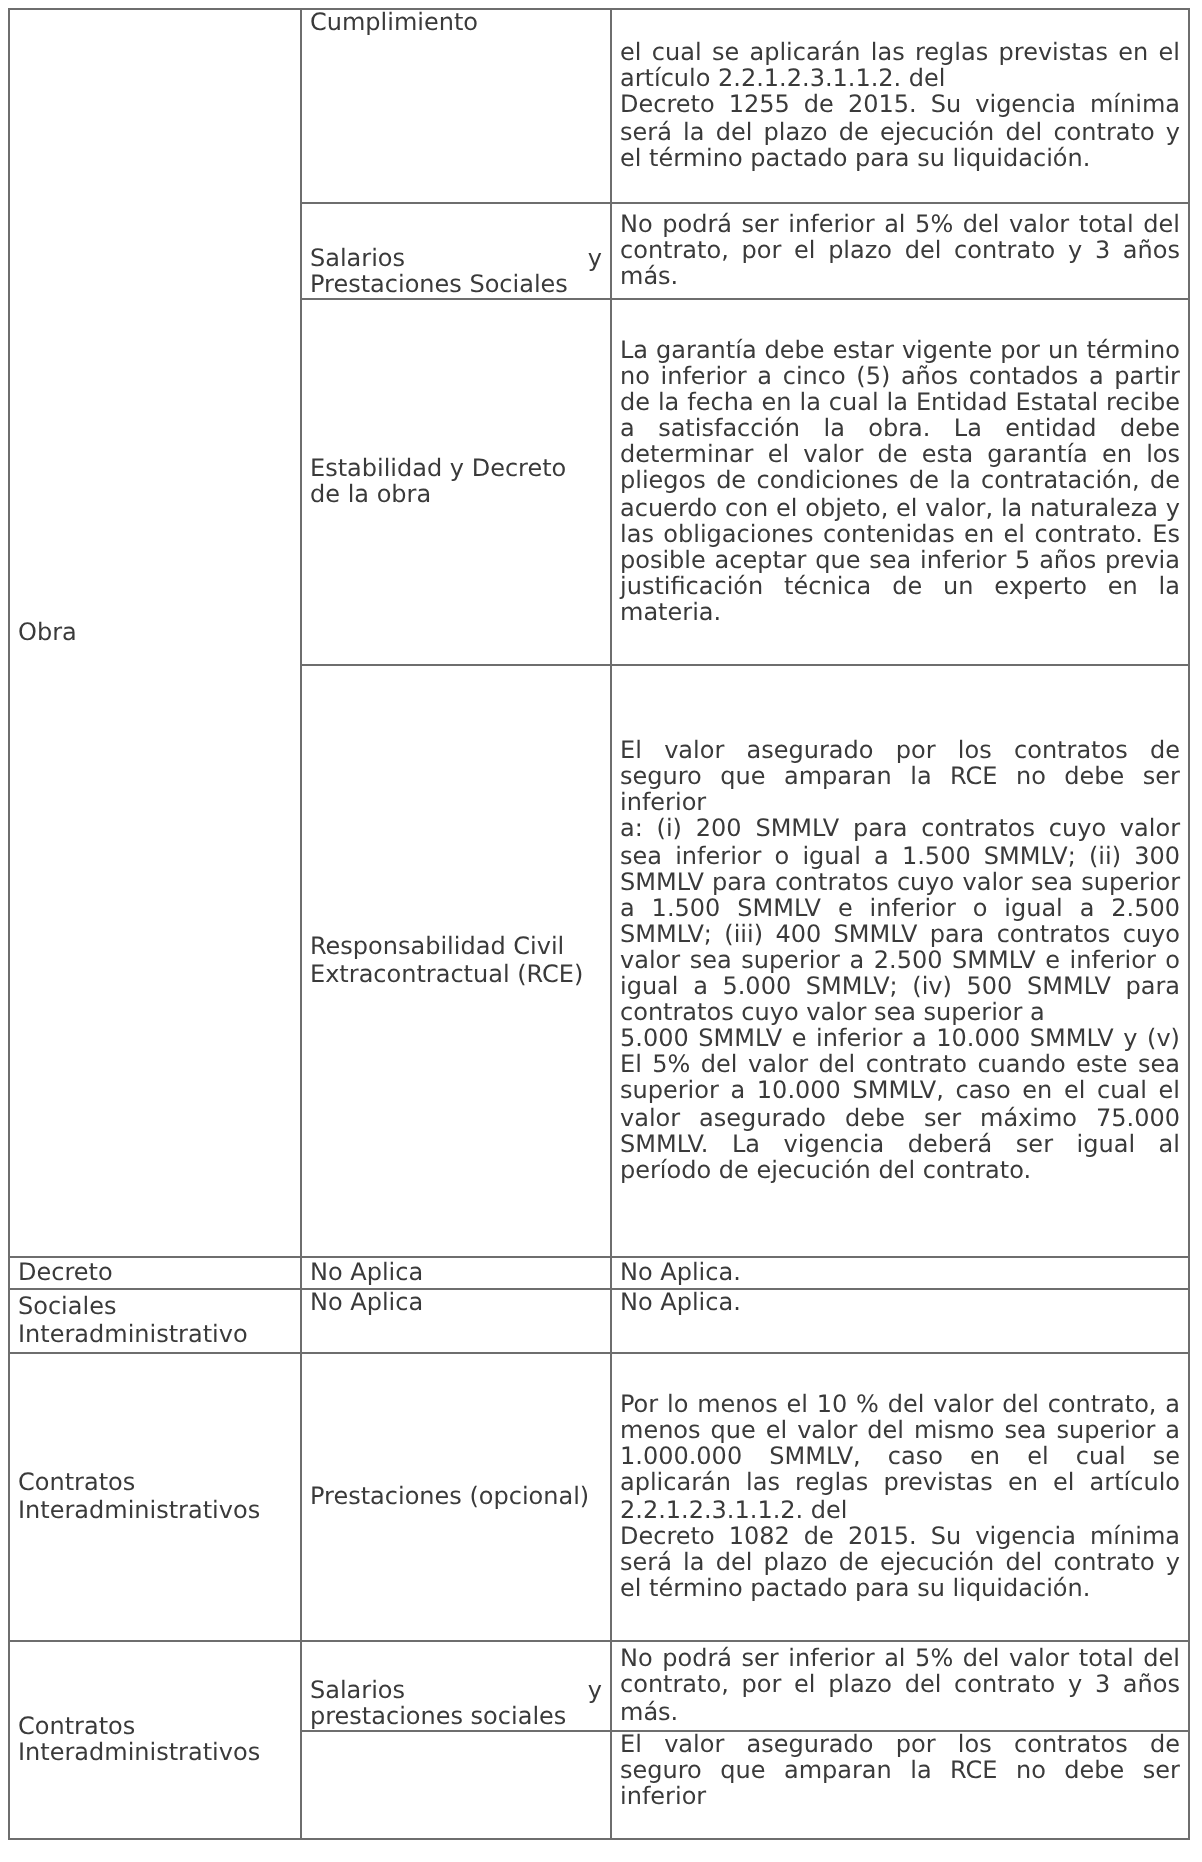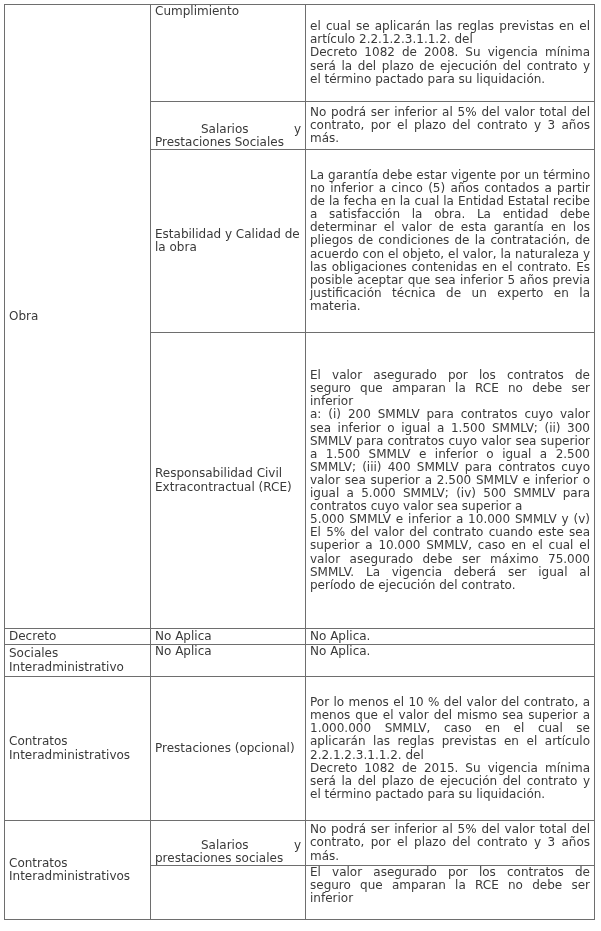--- a/index.html
+++ b/index.html
@@ -7,45 +7,45 @@
          font-family: "DejaVu Sans", sans-serif; color: #3a3a3a; }
   .page { position: absolute; left: 4px; top: 4px; width: 591px; height: 917px; }
   table { border-collapse: collapse; width: 591px; table-layout: fixed; }
   td { border: 1px solid #6e6e6e; vertical-align: middle; padding: 0 4px;
        font-size: 12px; line-height: 13.1px; }
   td.c1 { width: 137px; margin-top: 29px; }
   td.c2 { width: 146px; }
   td.c3 { width: 280px; text-align: justify; }
   td.center { }
   td.top { vertical-align: top; }
-  .justify-last { text-align: justify; text-align-last: justify; margin-left: 46px; }
+  .justify-last { text-align: justify; text-align-last: justify; }
   .pre { white-space: pre-line; }
 </style>
 </head>
 <body>
 
 <div class="page">
   <table>
 
     <tbody>
         <tr style="height:97px;">
       <td class="c1" rowspan="4">Obra</td>
       <td class="c2 top">Cumplimiento</td>
       <td class="c3 pre">el cual se aplicarán las reglas previstas en el artículo 2.2.1.2.3.1.1.2. del
-Decreto 1082 de 2008. Su vigencia mínima será la del plazo de ejecución del contrato y el término pactado para su liquidación.</td>
+Decreto 1255 de 2015. Su vigencia mínima será la del plazo de ejecución del contrato y el término pactado para su liquidación.</td>
     </tr>
     <tr style="height:48px;">
       <td class="c2" style="vertical-align:bottom;">
         <div class="justify-last">Salarios y</div>
         <div>Prestaciones Sociales</div>
       </td>
       <td class="c3">No podrá ser inferior al 5% del valor total del contrato, por el plazo del contrato y 3 años más.</td>
     </tr>
     <tr style="height:183px;">
-      <td class="c2">Estabilidad y Calidad de la obra</td>
+      <td class="c2">Estabilidad y Decreto de la obra</td>
       <td class="c3">La garantía debe estar vigente por un término no inferior a cinco (5) años contados a partir de la fecha en la cual la Entidad Estatal recibe a satisfacción la obra. La entidad debe determinar el valor de esta garantía en los pliegos de condiciones de la contratación, de acuerdo con el objeto, el valor, la naturaleza y las obligaciones contenidas en el contrato. Es posible aceptar que sea inferior 5 años previa justificación técnica de un experto en la materia.</td>
     </tr>
     <tr style="height:296px;">
       <td class="c2 center">Responsabilidad Civil Extracontractual (RCE)</td>
       <td class="c3 pre">El valor asegurado por los contratos de seguro que amparan la RCE no debe ser inferior
 a: (i) 200 SMMLV para contratos cuyo valor sea inferior o igual a 1.500 SMMLV; (ii) 300 SMMLV para contratos cuyo valor sea superior a 1.500 SMMLV e inferior o igual a 2.500 SMMLV; (iii) 400 SMMLV para contratos cuyo valor sea superior a 2.500 SMMLV e inferior o igual a 5.000 SMMLV; (iv) 500 SMMLV para contratos cuyo valor sea superior a
 5.000 SMMLV e inferior a 10.000 SMMLV y (v) El 5% del valor del contrato cuando este sea superior a 10.000 SMMLV, caso en el cual el valor asegurado debe ser máximo 75.000 SMMLV. La vigencia deberá ser igual al período de ejecución del contrato.</td>
     </tr>
 
     <tr style="height:16px;">

